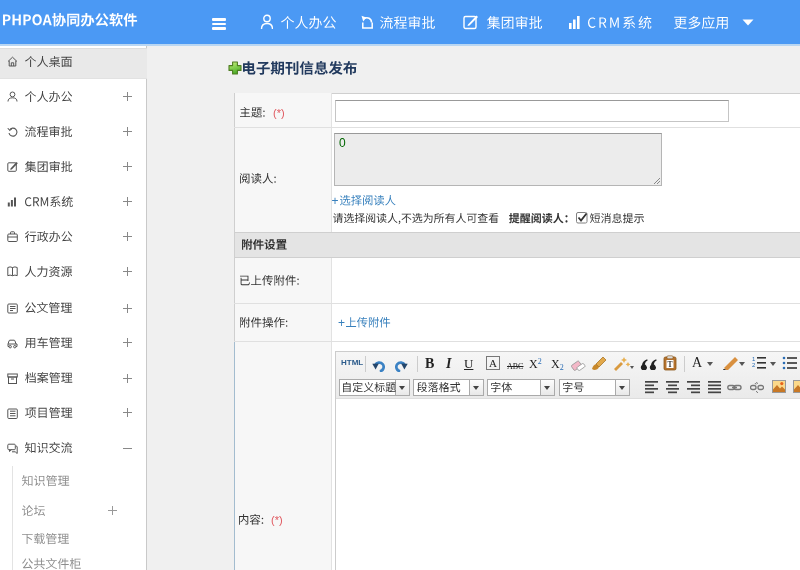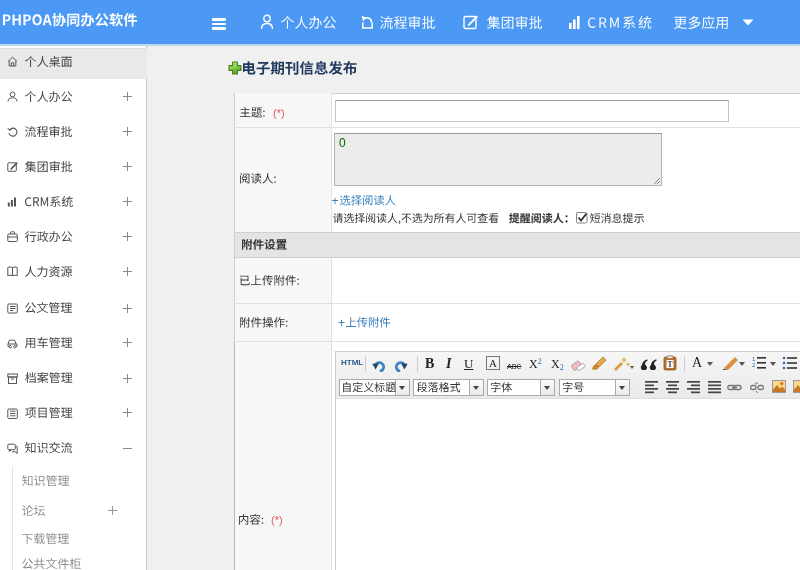--- a/index.html
+++ b/index.html
@@ -261,21 +261,21 @@
     </g>
   </svg>
 <div class="abs" style="left:417px;top:356px;width:1px;height:16px;background:#ccc"></div>
 <div class="abs" style="left:425px;top:356px;font-size:13px;color:#222;font-family:'Liberation Serif',serif;font-weight:bold;font-size:14px">B</div>
 <div class="abs" style="left:446px;top:356px;font-size:13px;color:#222;font-family:'Liberation Serif',serif;font-style:italic;font-size:14px;font-weight:bold">I</div>
 <div class="abs" style="left:464px;top:356px;font-size:13px;color:#222;font-family:'Liberation Serif',serif;text-decoration:underline;font-size:13px">U</div>
 <svg class="abs" style="left:486px;top:356px" width="14" height="14" viewBox="0 0 14 14">
     <rect x="0.5" y="0.5" width="13" height="13" fill="none" stroke="#777"></rect>
     <text x="7" y="11" font-size="11" font-family="Liberation Serif" text-anchor="middle" fill="#222">A</text>
   </svg>
-<div class="abs" style="left:507px;top:362px;font-size:8px;color:#222;font-family:Liberation Mono, monospace;text-decoration:line-through">ABC</div>
+<div class="abs" style="left:507px;top:362px;font-size:8px;color:#222;font-family:Liberation Serif, serif;text-decoration:line-through">ABC</div>
 <div class="abs" style="left:529px;top:357px;font-size:12px;color:#222;font-family:'Liberation Serif'">X<span style="font-size:8px;vertical-align:4px;color:#2a6db5">2</span></div>
 <div class="abs" style="left:551px;top:357px;font-size:12px;color:#222;font-family:'Liberation Serif'">X<span style="font-size:8px;vertical-align:-2px;color:#2a6db5">2</span></div>
 <svg class="abs" style="left:571px;top:357px" width="15" height="14" viewBox="0 0 15 14">
     <rect x="1" y="6" width="9" height="6" rx="1" transform="rotate(-35 5 9)" fill="#f4b8c8" stroke="#999" stroke-width="0.8"></rect>
     <rect x="6" y="8" width="8" height="4" rx="1" transform="rotate(-35 10 10)" fill="#fff" stroke="#999" stroke-width="0.8"></rect>
   </svg>
 <svg class="abs" style="left:591px;top:356px" width="16" height="15" viewBox="0 0 16 15">
     <path d="M1 13 Q2 9 5 8 L8 11 Q7 14 3 14 Z" fill="#c8882a"></path>
     <path d="M5 8 L12 1 L15 4 L8 11 Z" fill="#e2a84a" stroke="#a06a18" stroke-width="0.7"></path>
   </svg>

